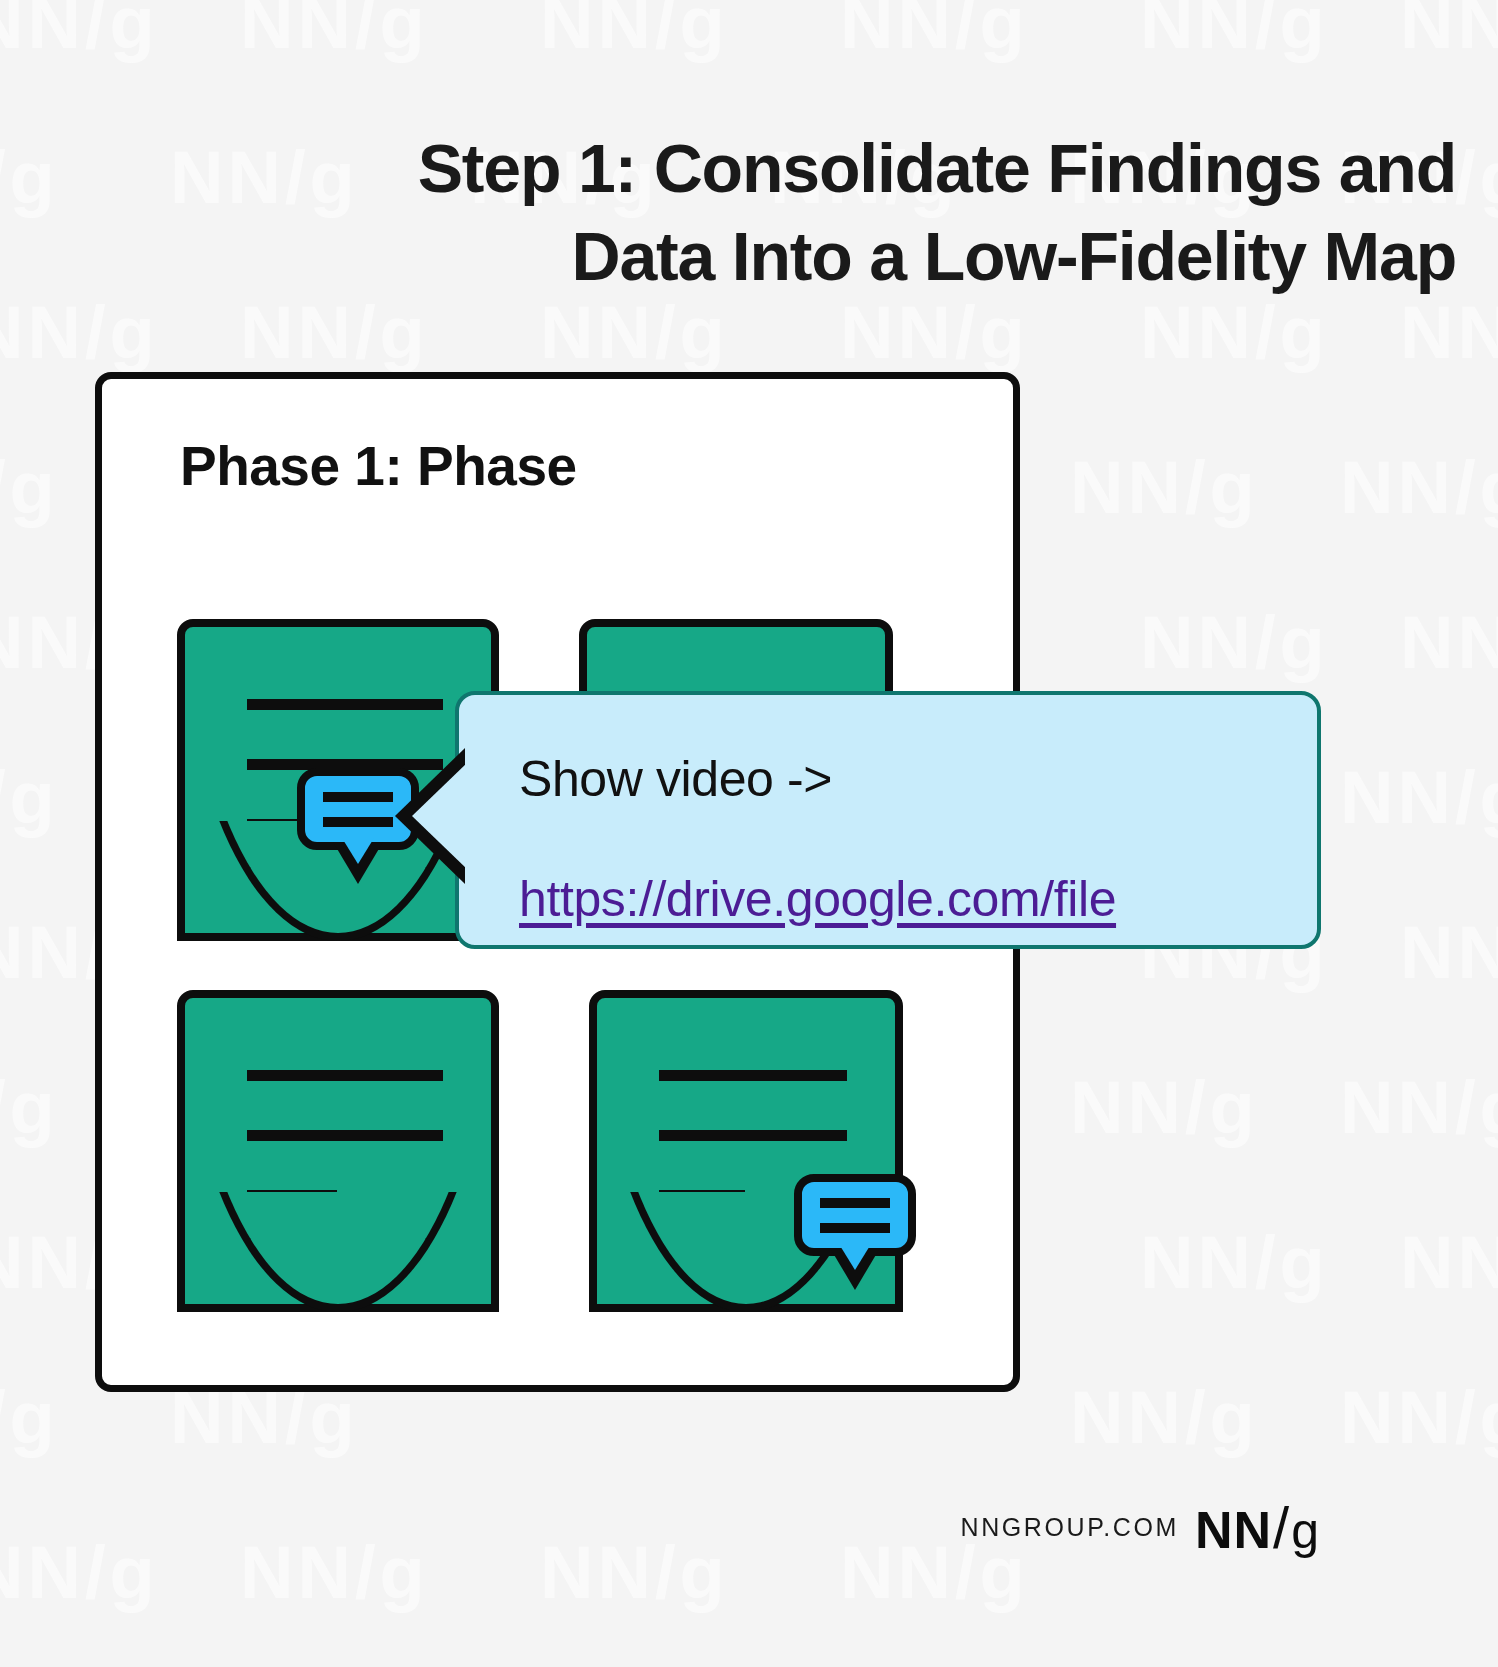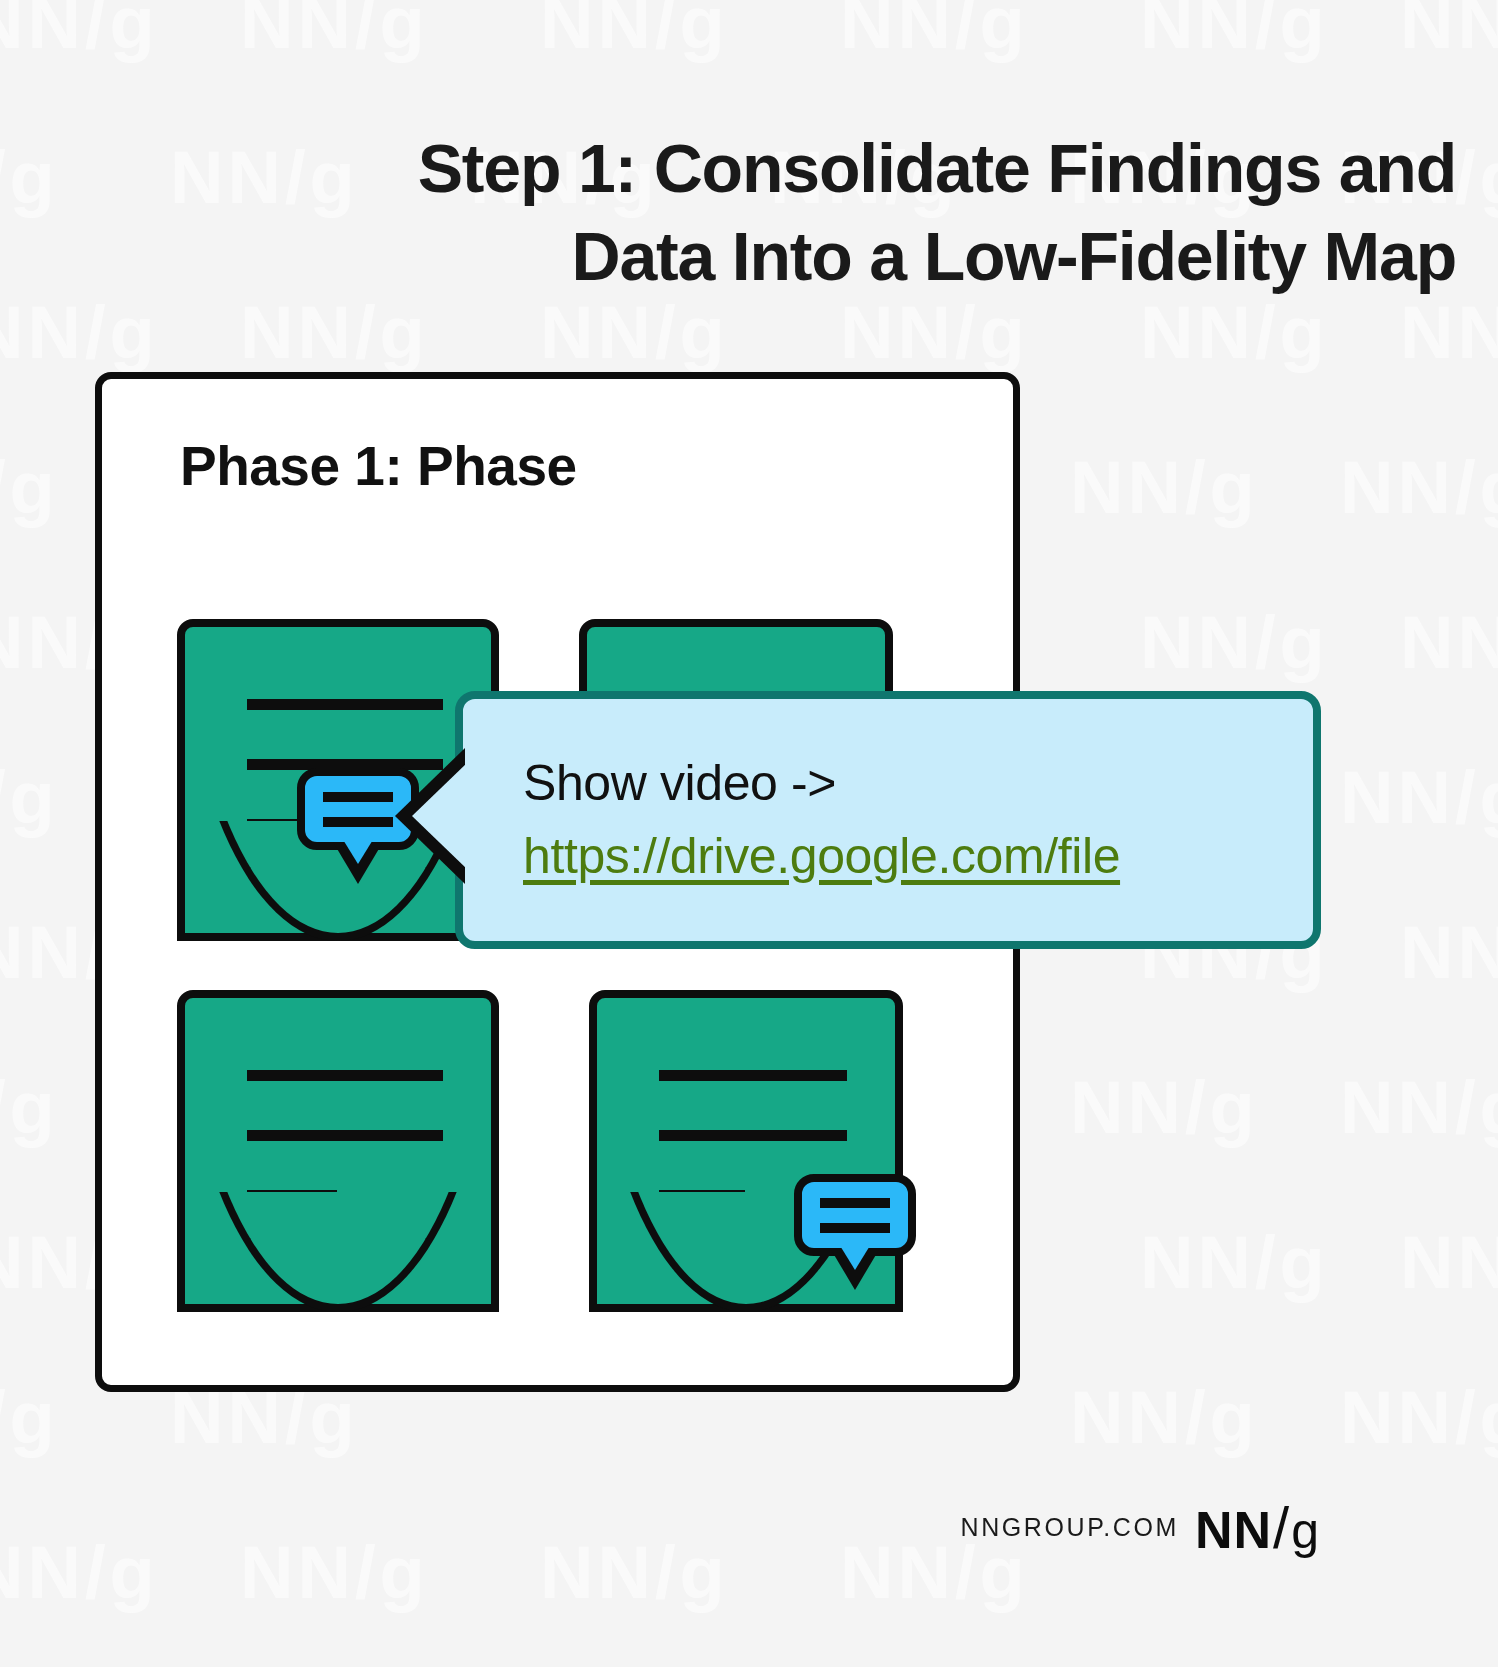--- a/index.html
+++ b/index.html
@@ -170,21 +170,21 @@
   #badge-2 { left: 794px; top: 1174px; }
 
   
   #callout {
     position: absolute;
     left: 455px;
     top: 691px;
     width: 866px;
     height: 258px;
     background: #c8ecfb;
-    border: 8px solid #0f766e;
+    border: 4px solid #0f766e;
     border-radius: 20px;
     box-sizing: border-box;
     z-index: 10;
   }
   #callout-tail-outline,
   #callout-tail-fill {
     position: absolute;
     width: 0; height: 0;
     z-index: 11;
   }
@@ -212,22 +212,23 @@
     line-height: 1.45;
     color: #111111;
     letter-spacing: -0.4px;
   }
   #callout-line-1 { display: block; }
   #callout-link {
     display: inline-block;
     text-decoration: underline;
     text-underline-offset: 7px;
     text-decoration-thickness: 5px;
-    color: #4d7c0f;
+    color: #4c1d95;
     cursor: pointer;
+    margin-top: 47px;
   }
 
   
   #footer {
     position: absolute;
     right: 178px;
     bottom: 106px;
     display: flex;
     align-items: center;
     gap: 16px;

